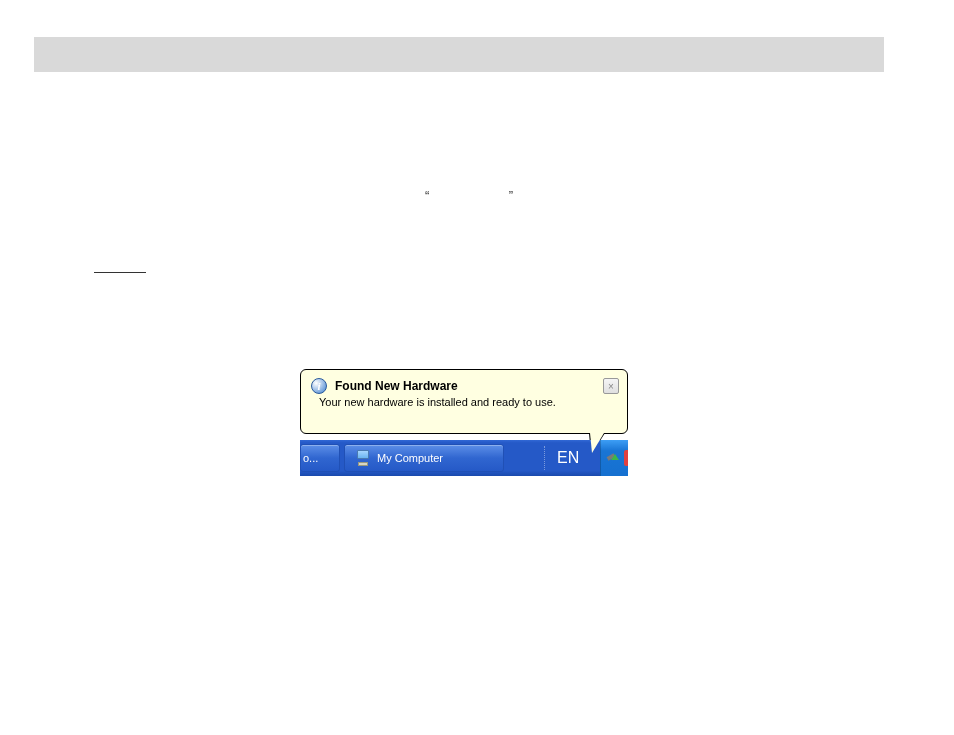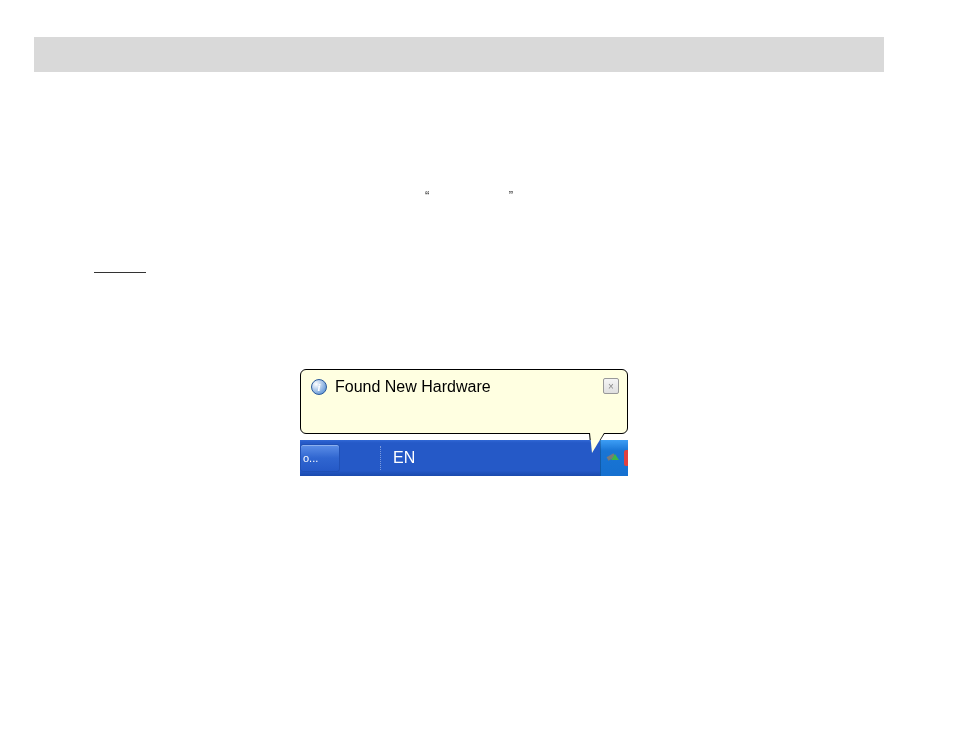--- a/index.html
+++ b/index.html
@@ -72,22 +72,22 @@
       justify-content: center;
       color: #fff;
       font-size: 11px;
       font-weight: bold;
       font-style: italic;
       font-family: Georgia, serif;
       margin-right: 8px;
       flex-shrink: 0;
     }
     .balloon-title {
-      font-size: 16px;
-      font-weight: normal;
+      font-size: 12px;
+      font-weight: bold;
       color: #000;
     }
     .close-btn {
       position: absolute;
       right: 8px;
       top: 8px;
       width: 16px;
       height: 16px;
       background: linear-gradient(to bottom, #f5f5f5, #e0e0e0);
       border: 1px solid #999;
@@ -265,27 +265,35 @@
   <div class="balloon">
     <div class="balloon-header">
       <div class="info-icon">
         <span>i</span>
       </div>
       <div class="balloon-title">Found New Hardware</div>
       <div class="close-btn">
         <span>×</span>
       </div>
     </div>
+    <div class="balloon-body">Your new hardware is installed and ready to use.</div>
     <div class="balloon-tail"></div>
     <div class="balloon-tail-inner"></div>
   </div>
 
   <div class="taskbar">
     <div class="task-item-partial">
       <span>o...</span>
+    </div>
+    <div class="task-item">
+      <div class="computer-icon">
+        <div class="monitor"></div>
+        <div class="base"></div>
+      </div>
+      <span>My Computer</span>
     </div>
     <div class="lang-divider"></div>
     <div class="lang-indicator">EN</div>
     <div class="tray-edge">
       <div class="tray-icon-hw">
         <div class="usb"></div>
         <div class="arrow"></div>
       </div>
       <div class="tray-red-edge"></div>
     </div>

